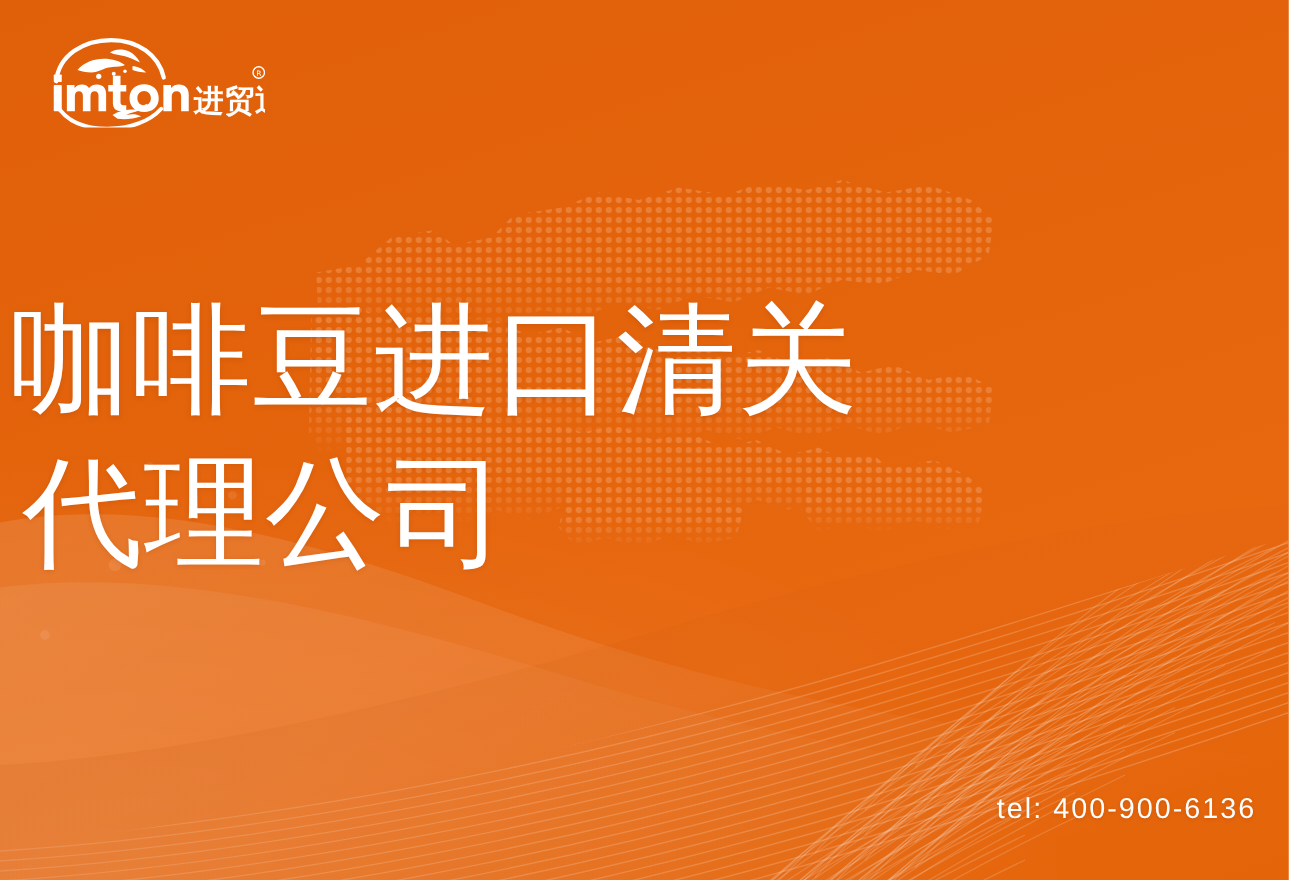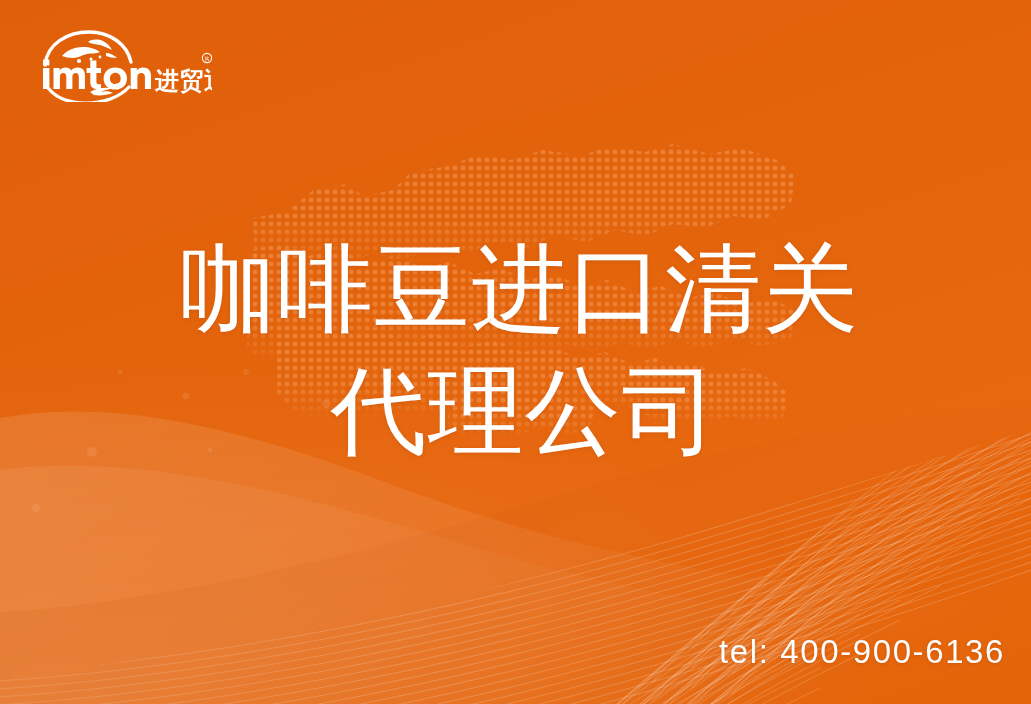--- a/index.html
+++ b/index.html
@@ -51,42 +51,41 @@
     left:34px; top:26px;
     width:178px; height:76px;
   }
   .logo svg { display:block; width:100%; height:100%; }
 
   
   .headline {
     position:absolute;
     left:0; right:0;
     top:228px;
-    text-align:center;
     color:#ffffff;
     font-family:"Liberation Sans", "DejaVu Sans", sans-serif;
     font-weight:400;
     font-size:96px;
     line-height:122px;
     letter-spacing:1px;
     white-space:nowrap;
     text-shadow:0 1px 4px rgba(120,45,0,0.16);
   }
   .headline .line { display:block; }
   .headline .line1 { padding-left:8px; }
   .headline .line2 { padding-left:18px; }
 
   
   .tel {
     position:absolute;
     right:26px;
     top:633px;
     color:#ffffff;
     font-family:"Liberation Sans", sans-serif;
-    font-size:33px;
+    font-size:23px;
     font-weight:400;
     letter-spacing:1.6px;
     white-space:nowrap;
     text-shadow:0 1px 3px rgba(120,45,0,0.22);
   }
 </style>
 </head>
 <body>
 
 <div class="banner">

